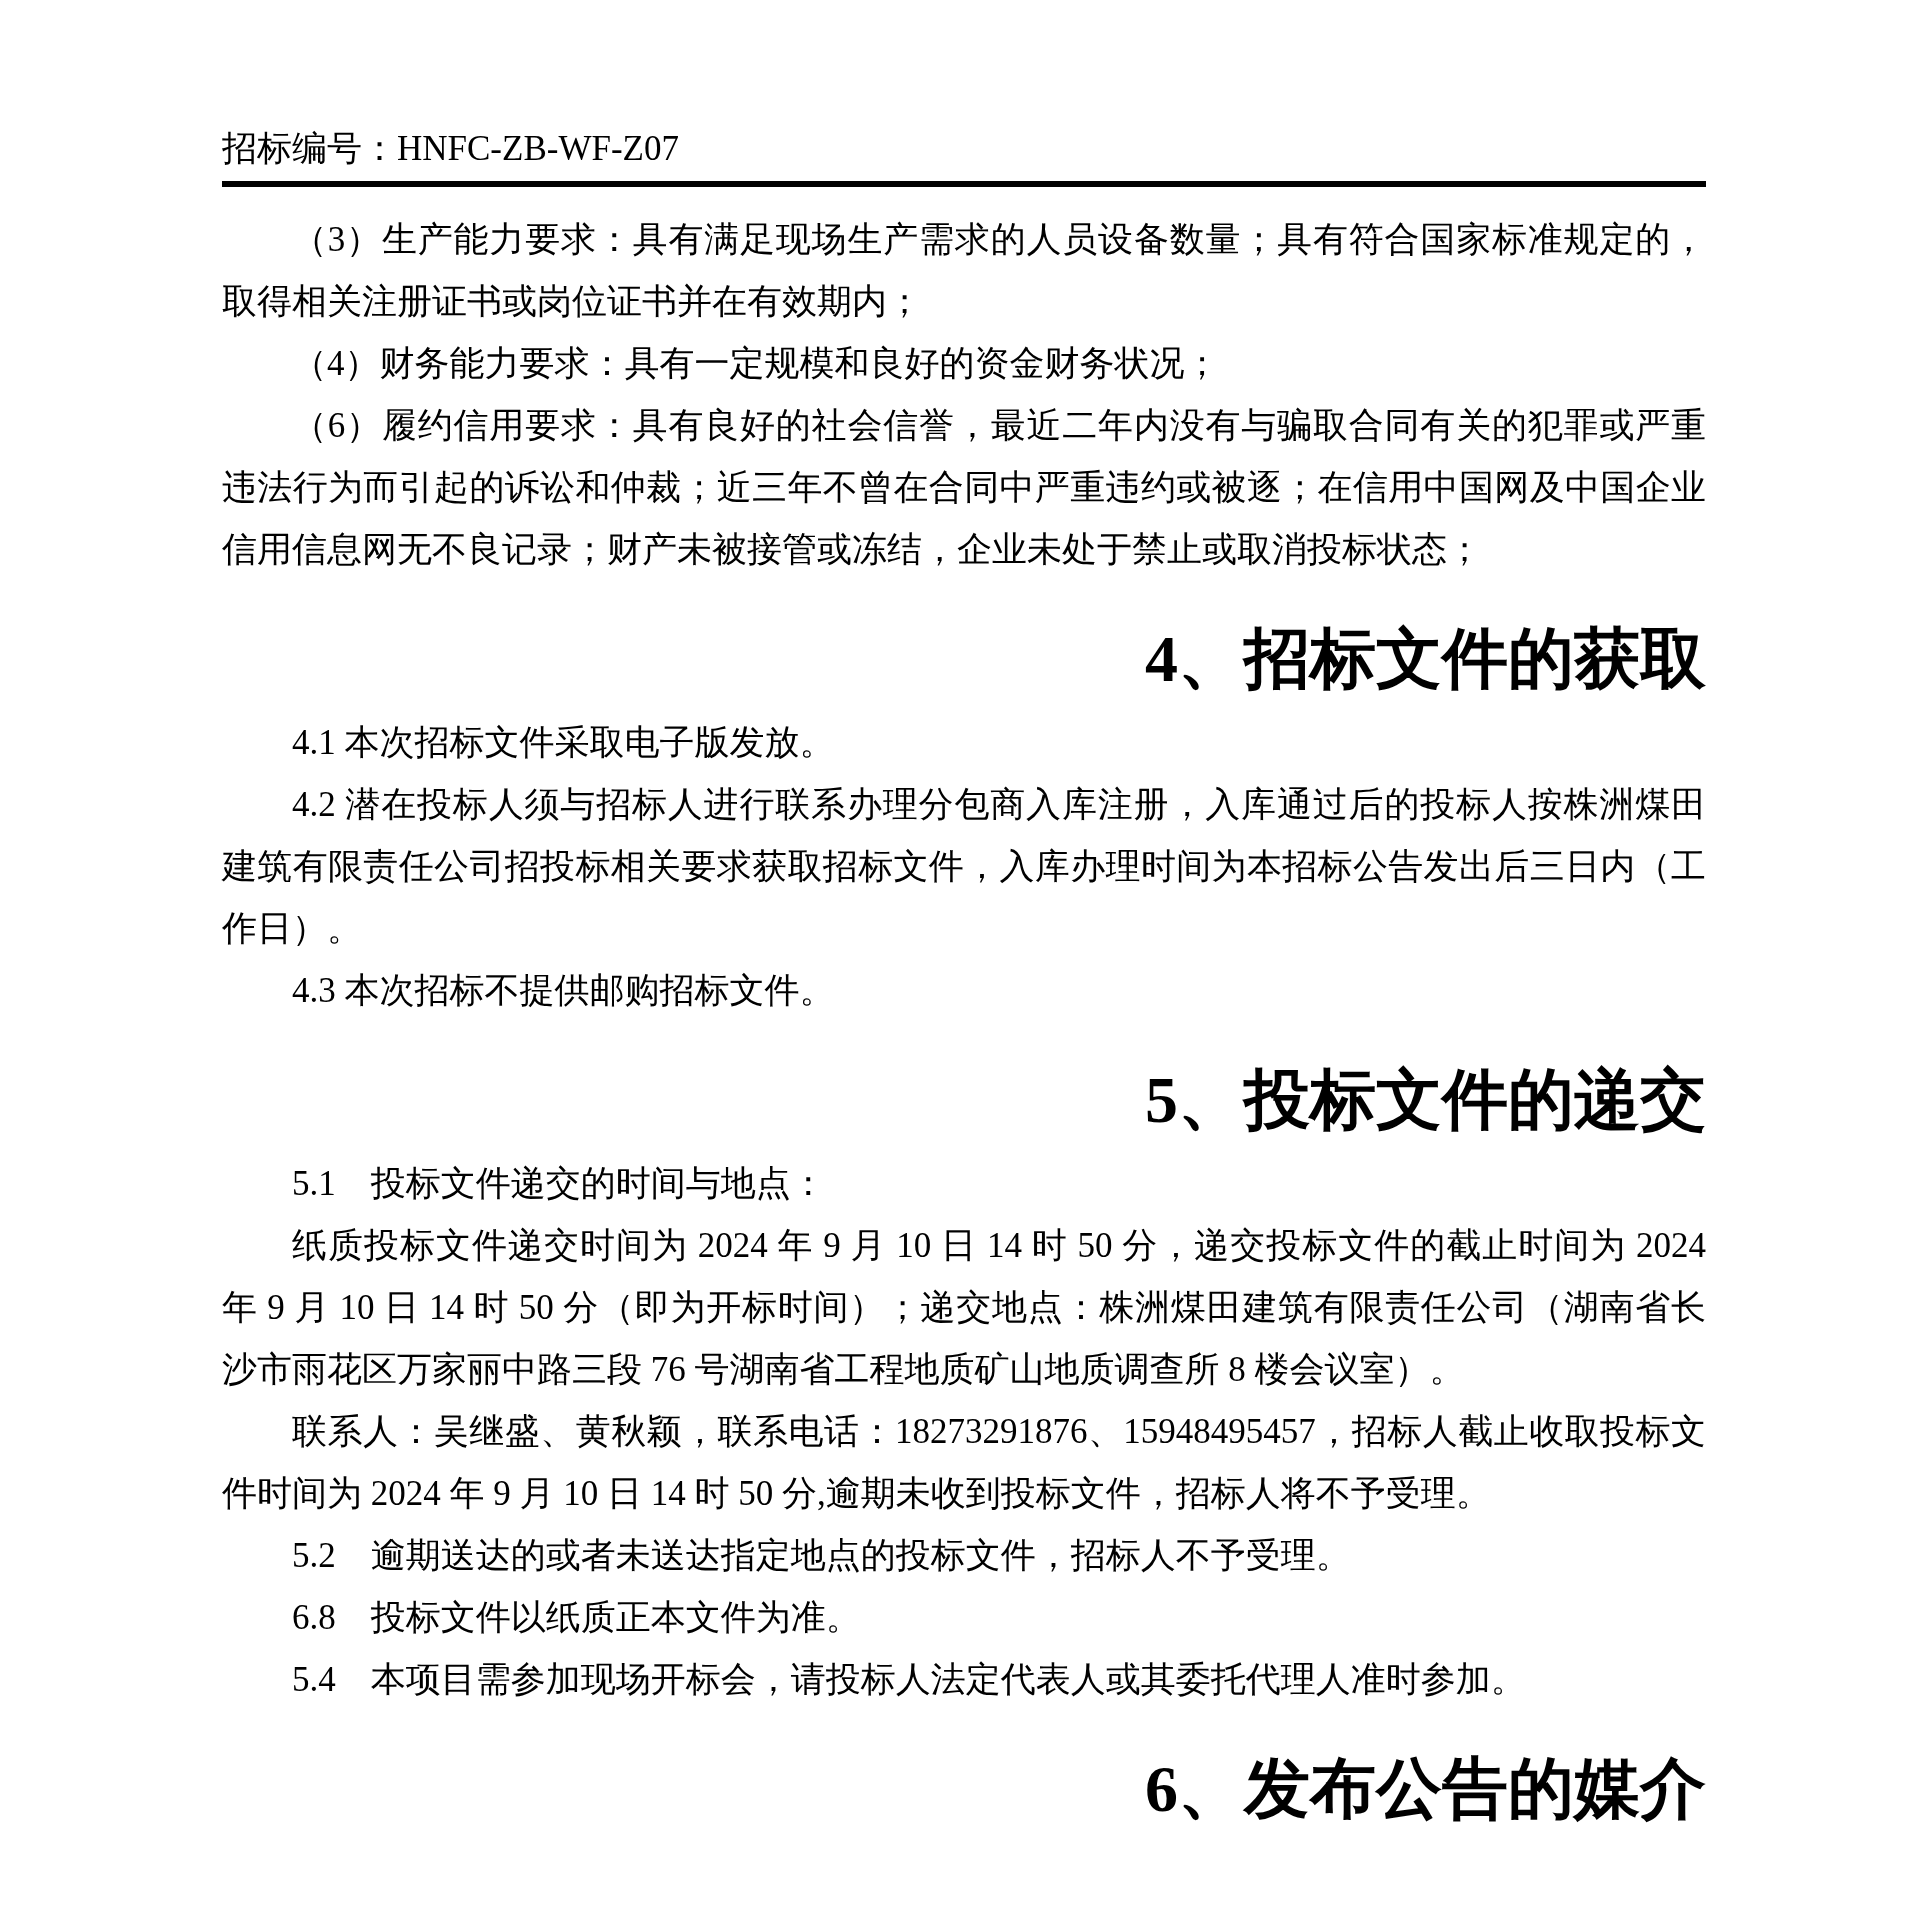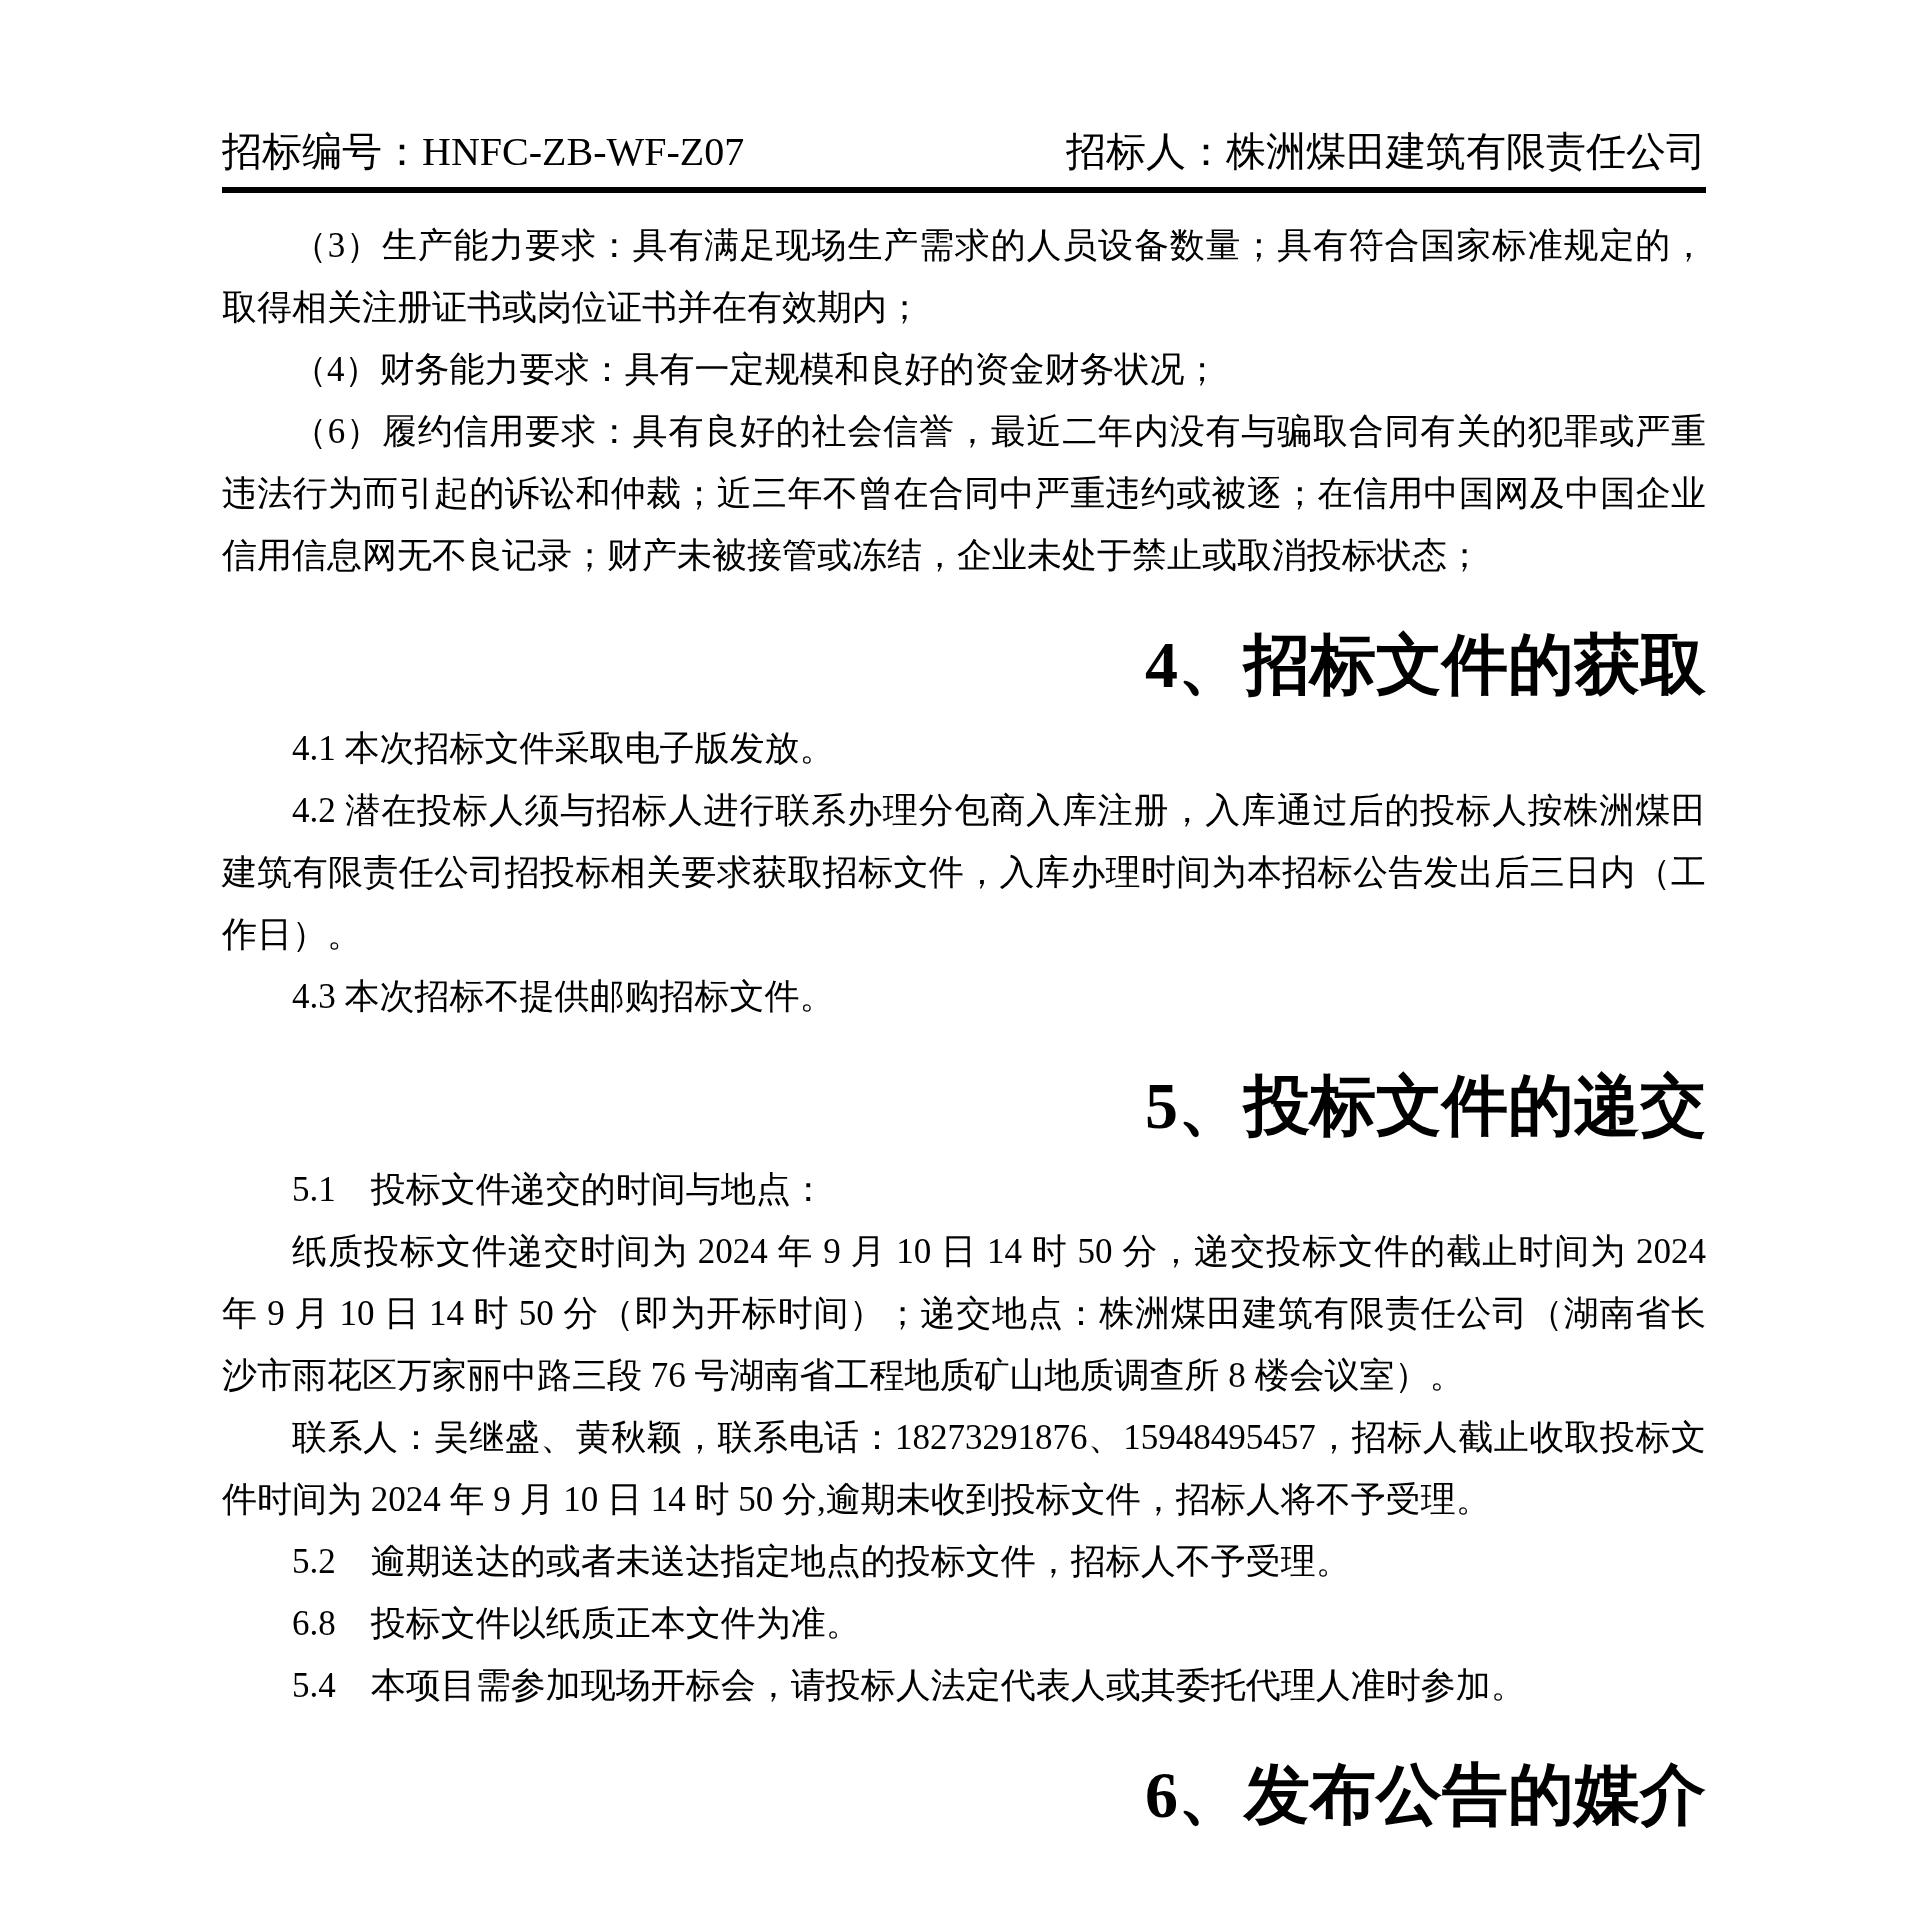--- a/index.html
+++ b/index.html
@@ -16,21 +16,21 @@
     height: 2703px;
     box-sizing: border-box;
     padding: 127px 205px 0 222px;
     overflow: hidden;
   }
   
   .doc-header {
     display: flex;
     justify-content: space-between;
     align-items: flex-end;
-    font-size: 40px;
+    font-size: 35px;
     line-height: 1.25;
   }
   .doc-header-rule {
     height: 6.2px;
     background: #000000;
     margin-top: 10px;
   }
   
   .doc-body {
     margin-top: 21.6px;
@@ -52,21 +52,20 @@
     text-indent: 0;
   }
 </style>
 </head>
 <body>
 
 <div class="page">
 
   <div class="doc-header">
     <span>招标编号：HNFC-ZB-WF-Z07</span>
-    <span>招标人：株洲煤田建筑有限责任公司</span>
   </div>
   <div class="doc-header-rule"></div>
 
   <div class="doc-body">
 
     <p class="body-para">（3）生产能力要求：具有满足现场生产需求的人员设备数量；具有符合国家标准规定的，取得相关注册证书或岗位证书并在有效期内；</p>
     <p class="body-para">（4）财务能力要求：具有一定规模和良好的资金财务状况；</p>
     <p class="body-para">（6）履约信用要求：具有良好的社会信誉，最近二年内没有与骗取合同有关的犯罪或严重违法行为而引起的诉讼和仲裁；近三年不曾在合同中严重违约或被逐；在信用中国网及中国企业信用信息网无不良记录；财产未被接管或冻结，企业未处于禁止或取消投标状态；</p>
 
     <h2 class="section-heading">4、招标文件的获取</h2>

